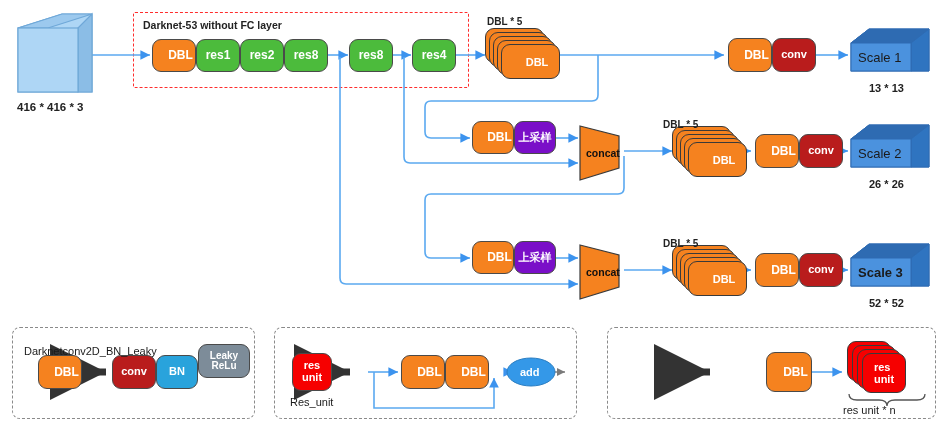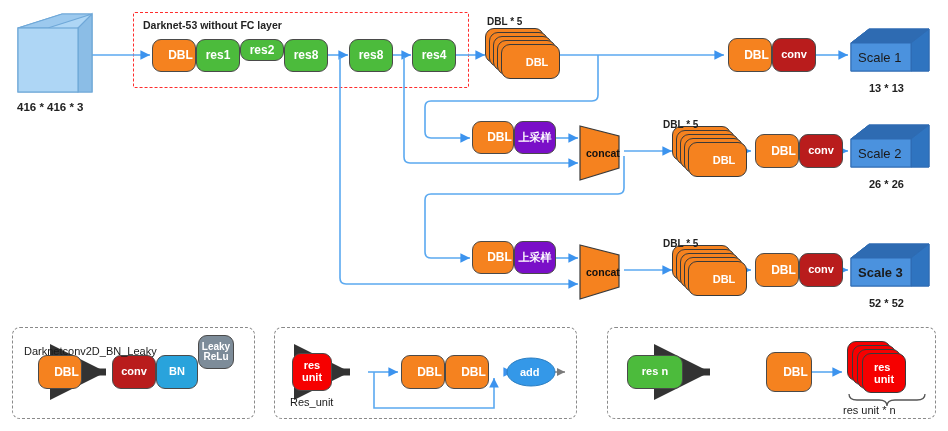--- a/index.html
+++ b/index.html
@@ -157,21 +157,21 @@
     <ellipse cx="531" cy="372" rx="24" ry="14" fill="#3498E8" stroke="#2b7ec2" stroke-width="1"></ellipse>
 
     <path d="M849,394 q0,6 8,6 l22,0 q8,0 8,6 q0,-6 8,-6 l22,0 q8,0 8,-6" fill="none" stroke="#555" stroke-width="1.3"></path>
   </svg>
 
   <div class="dashbox" style="left:133px;top:12px;width:336px;height:76px;"></div>
   <div class="lbl" style="left:143px;top:19px;font-size:10.5px;">Darknet-53 without FC layer</div>
 
   <div class="node orange" style="left:152px;top:39px;width:44px;height:33px;font-size:12px;">DBL</div>
   <div class="node green" style="left:196px;top:39px;width:44px;height:33px;font-size:12px;">res1</div>
-  <div class="node green" style="left:240px;top:39px;width:44px;height:22px;font-size:12px;">res2</div>
+  <div class="node green" style="left:240px;top:39px;width:44px;height:33px;font-size:12px;">res2</div>
   <div class="node green" style="left:284px;top:39px;width:44px;height:33px;font-size:12px;">res8</div>
   <div class="node green" style="left:349px;top:39px;width:44px;height:33px;font-size:12px;">res8</div>
   <div class="node green" style="left:412px;top:39px;width:44px;height:33px;font-size:12px;">res4</div>
 
   <div class="lbl" style="left:17px;top:101px;font-size:11.5px;">416 * 416 * 3</div>
 
   <div class="lbl" style="left:487px;top:16px;">DBL * 5</div>
   <div class="stack" style="left:485px;top:28px;width:60px;height:52px;">
     <div class="sh orange" style="left:0px;top:0px;width:44px;height:33px;"></div>
     <div class="sh orange" style="left:4px;top:4px;width:44px;height:33px;"></div>
@@ -216,37 +216,36 @@
   <div class="node orange" style="left:755px;top:253px;width:44px;height:34px;font-size:12px;">DBL</div>
   <div class="node dblue" style="left:799px;top:253px;width:44px;height:34px;font-size:11px;">conv</div>
   <div class="lbl" style="left:858px;top:265px;font-size:13px;font-weight:bold;color:#1b1b1b;">Scale 3</div>
   <div class="lbl" style="left:869px;top:297px;font-size:11px;">52 * 52</div>
 
   <div class="legendbox" style="left:12px;top:327px;width:243px;height:92px;"></div>
   <div class="lbl-plain" style="left:24px;top:345px;font-size:11px;color:#1b1b1b;">Darknetconv2D_BN_Leaky</div>
   <div class="node orange" style="left:38px;top:355px;width:44px;height:34px;font-size:12px;">DBL</div>
   <div class="node dblue" style="left:112px;top:355px;width:44px;height:34px;font-size:11px;">conv</div>
   <div class="node lblue" style="left:156px;top:355px;width:42px;height:34px;font-size:11px;">BN</div>
-  <div class="node gray" style="left:198px;top:335px;width:36px;height:34px;font-size:10px;white-space:pre-line;">
+  <div class="node gray" style="left:198px;top:344px;width:52px;height:34px;font-size:10px;white-space:pre-line;">
     <span style="white-space:pre-line;">Leaky
 ReLu</span>
   </div>
 
   <div class="legendbox" style="left:274px;top:327px;width:303px;height:92px;"></div>
   <div class="node red" style="left:292px;top:353px;width:40px;height:38px;font-size:11px;white-space:pre-line;">
     <span style="white-space:pre-line;">res
 unit</span>
   </div>
   <div class="lbl-plain" style="left:290px;top:396px;font-size:11px;color:#1b1b1b;">Res_unit</div>
   <div class="node orange" style="left:401px;top:355px;width:44px;height:34px;font-size:12px;">DBL</div>
   <div class="node orange" style="left:445px;top:355px;width:44px;height:34px;font-size:12px;">DBL</div>
   <div class="lbl" style="left:520px;top:366px;font-size:11px;color:#fff;z-index:7;">add</div>
 
   <div class="legendbox" style="left:607px;top:327px;width:329px;height:92px;"></div>
-  <div class="node green" style="left:627px;top:355px;width:56px;height:34px;font-size:11px;">res n</div>
   <div class="node orange" style="left:766px;top:352px;width:46px;height:40px;font-size:12px;">DBL</div>
   <div class="stack" style="left:847px;top:341px;width:58px;height:52px;">
     <div class="sh red" style="left:0px;top:0px;width:42px;height:38px;"></div>
     <div class="sh red" style="left:5px;top:4px;width:42px;height:38px;"></div>
     <div class="sh red" style="left:10px;top:8px;width:42px;height:38px;"></div>
     <div class="sh red top" style="left:15px;top:12px;width:42px;height:38px;font-size:11px;white-space:pre-line;">
       <span style="white-space:pre-line;">res
 unit</span>
     </div>
   </div>

